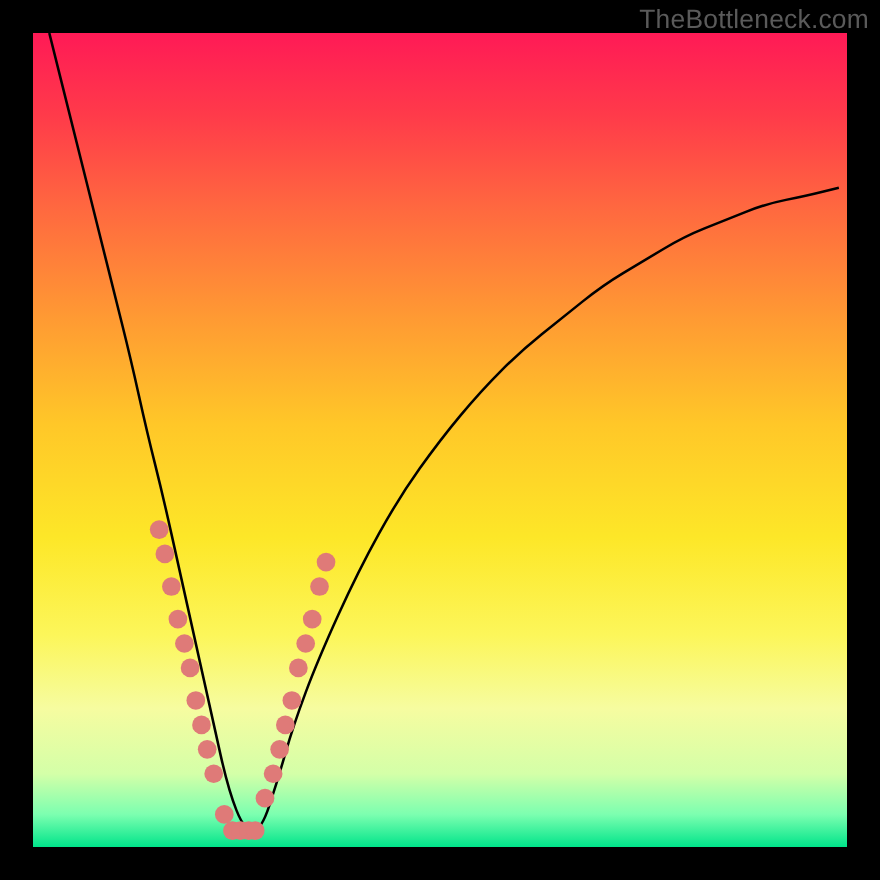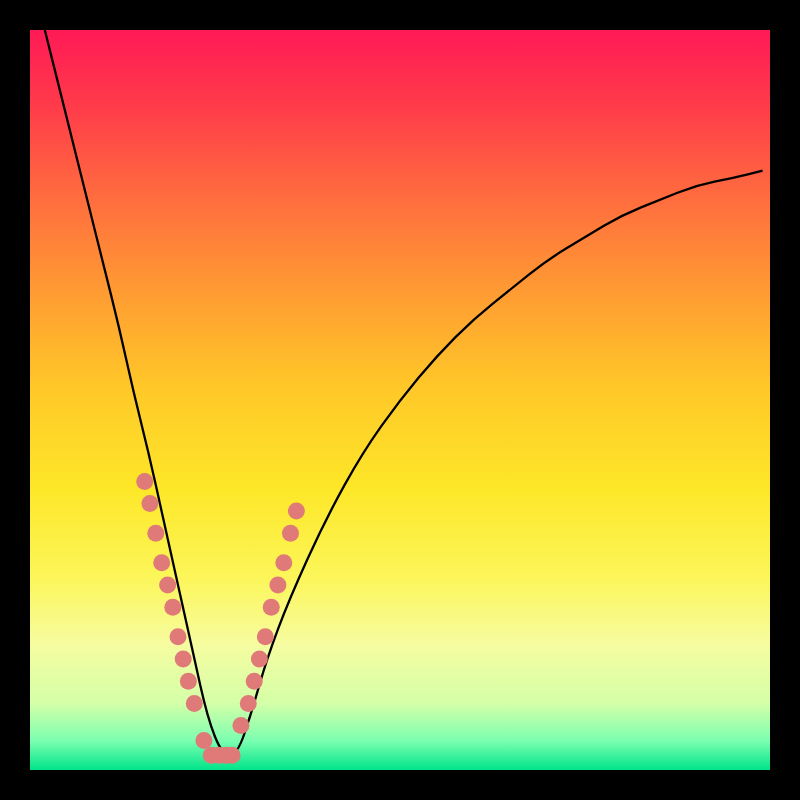--- a/index.html
+++ b/index.html
@@ -47,20 +47,21 @@
     height: 100%;
     z-index: 3;
   }
   .curve path { stroke: #000; stroke-width: 2.3; fill: none; }
   .dot { fill: #df7a78; }
 </style>
 </head>
 <body>
 
 <div class="frame">
+  <div class="watermark">TheBottleneck.com</div>
   <div class="plot-area">
     <svg class="curve" viewBox="0 0 740 740" preserveAspectRatio="none">
       <path id="bottleneck-curve" d="M 14.8 0 Q 14.8 0 25.9 44.39999999999998 Q 37 88.79999999999995 48.1 133.2 Q 59.2 177.60000000000002 66.6 207.2 Q 74 236.79999999999995 81.4 266.4 Q 88.8 296 96.2 329.29999999999995 Q 103.60000000000001 362.59999999999997 111 392.2 Q 118.4 421.8 125.8 455.1 Q 133.2 488.4 140.6 521.7 Q 148 555 155.4 588.3 Q 162.8 621.6 170.2 654.9000000000001 Q 177.6 688.2 185 706.7 Q 192.4 725.2 199.8 725.2 Q 207.20000000000002 725.2 214.60000000000002 703 Q 222 680.8 229.4 654.9 Q 236.8 629 247.9 599.4 Q 259 569.8 277.5 529.0999999999999 Q 296 488.4 314.5 455.1 Q 333 421.8 351.5 395.9 Q 370 370 388.5 347.79999999999995 Q 407.00000000000006 325.59999999999997 425.5 307.1 Q 444 288.6 462.5 273.8 Q 481 259 499.5 244.20000000000002 Q 518 229.40000000000003 536.5 218.30000000000004 Q 555 207.20000000000005 573.5 196.10000000000002 Q 592 185 610.5 177.59999999999997 Q 629 170.19999999999993 647.5 162.79999999999995 Q 666 155.39999999999998 684.5 151.7 Q 703 148 717.8 144.29999999999995 T 732.6 140.5999999999999"></path>
       <g id="scatter-dots">
           <circle cx="114.7" cy="451.4" r="8.5" class="dot"></circle>
           <circle cx="119.88000000000001" cy="473.6" r="8.5" class="dot"></circle>
           <circle cx="125.80000000000001" cy="503.2" r="8.5" class="dot"></circle>
           <circle cx="131.72000000000003" cy="532.8" r="8.5" class="dot"></circle>
           <circle cx="137.64000000000001" cy="555" r="8.5" class="dot"></circle>
           <circle cx="142.82" cy="577.2" r="8.5" class="dot"></circle>

